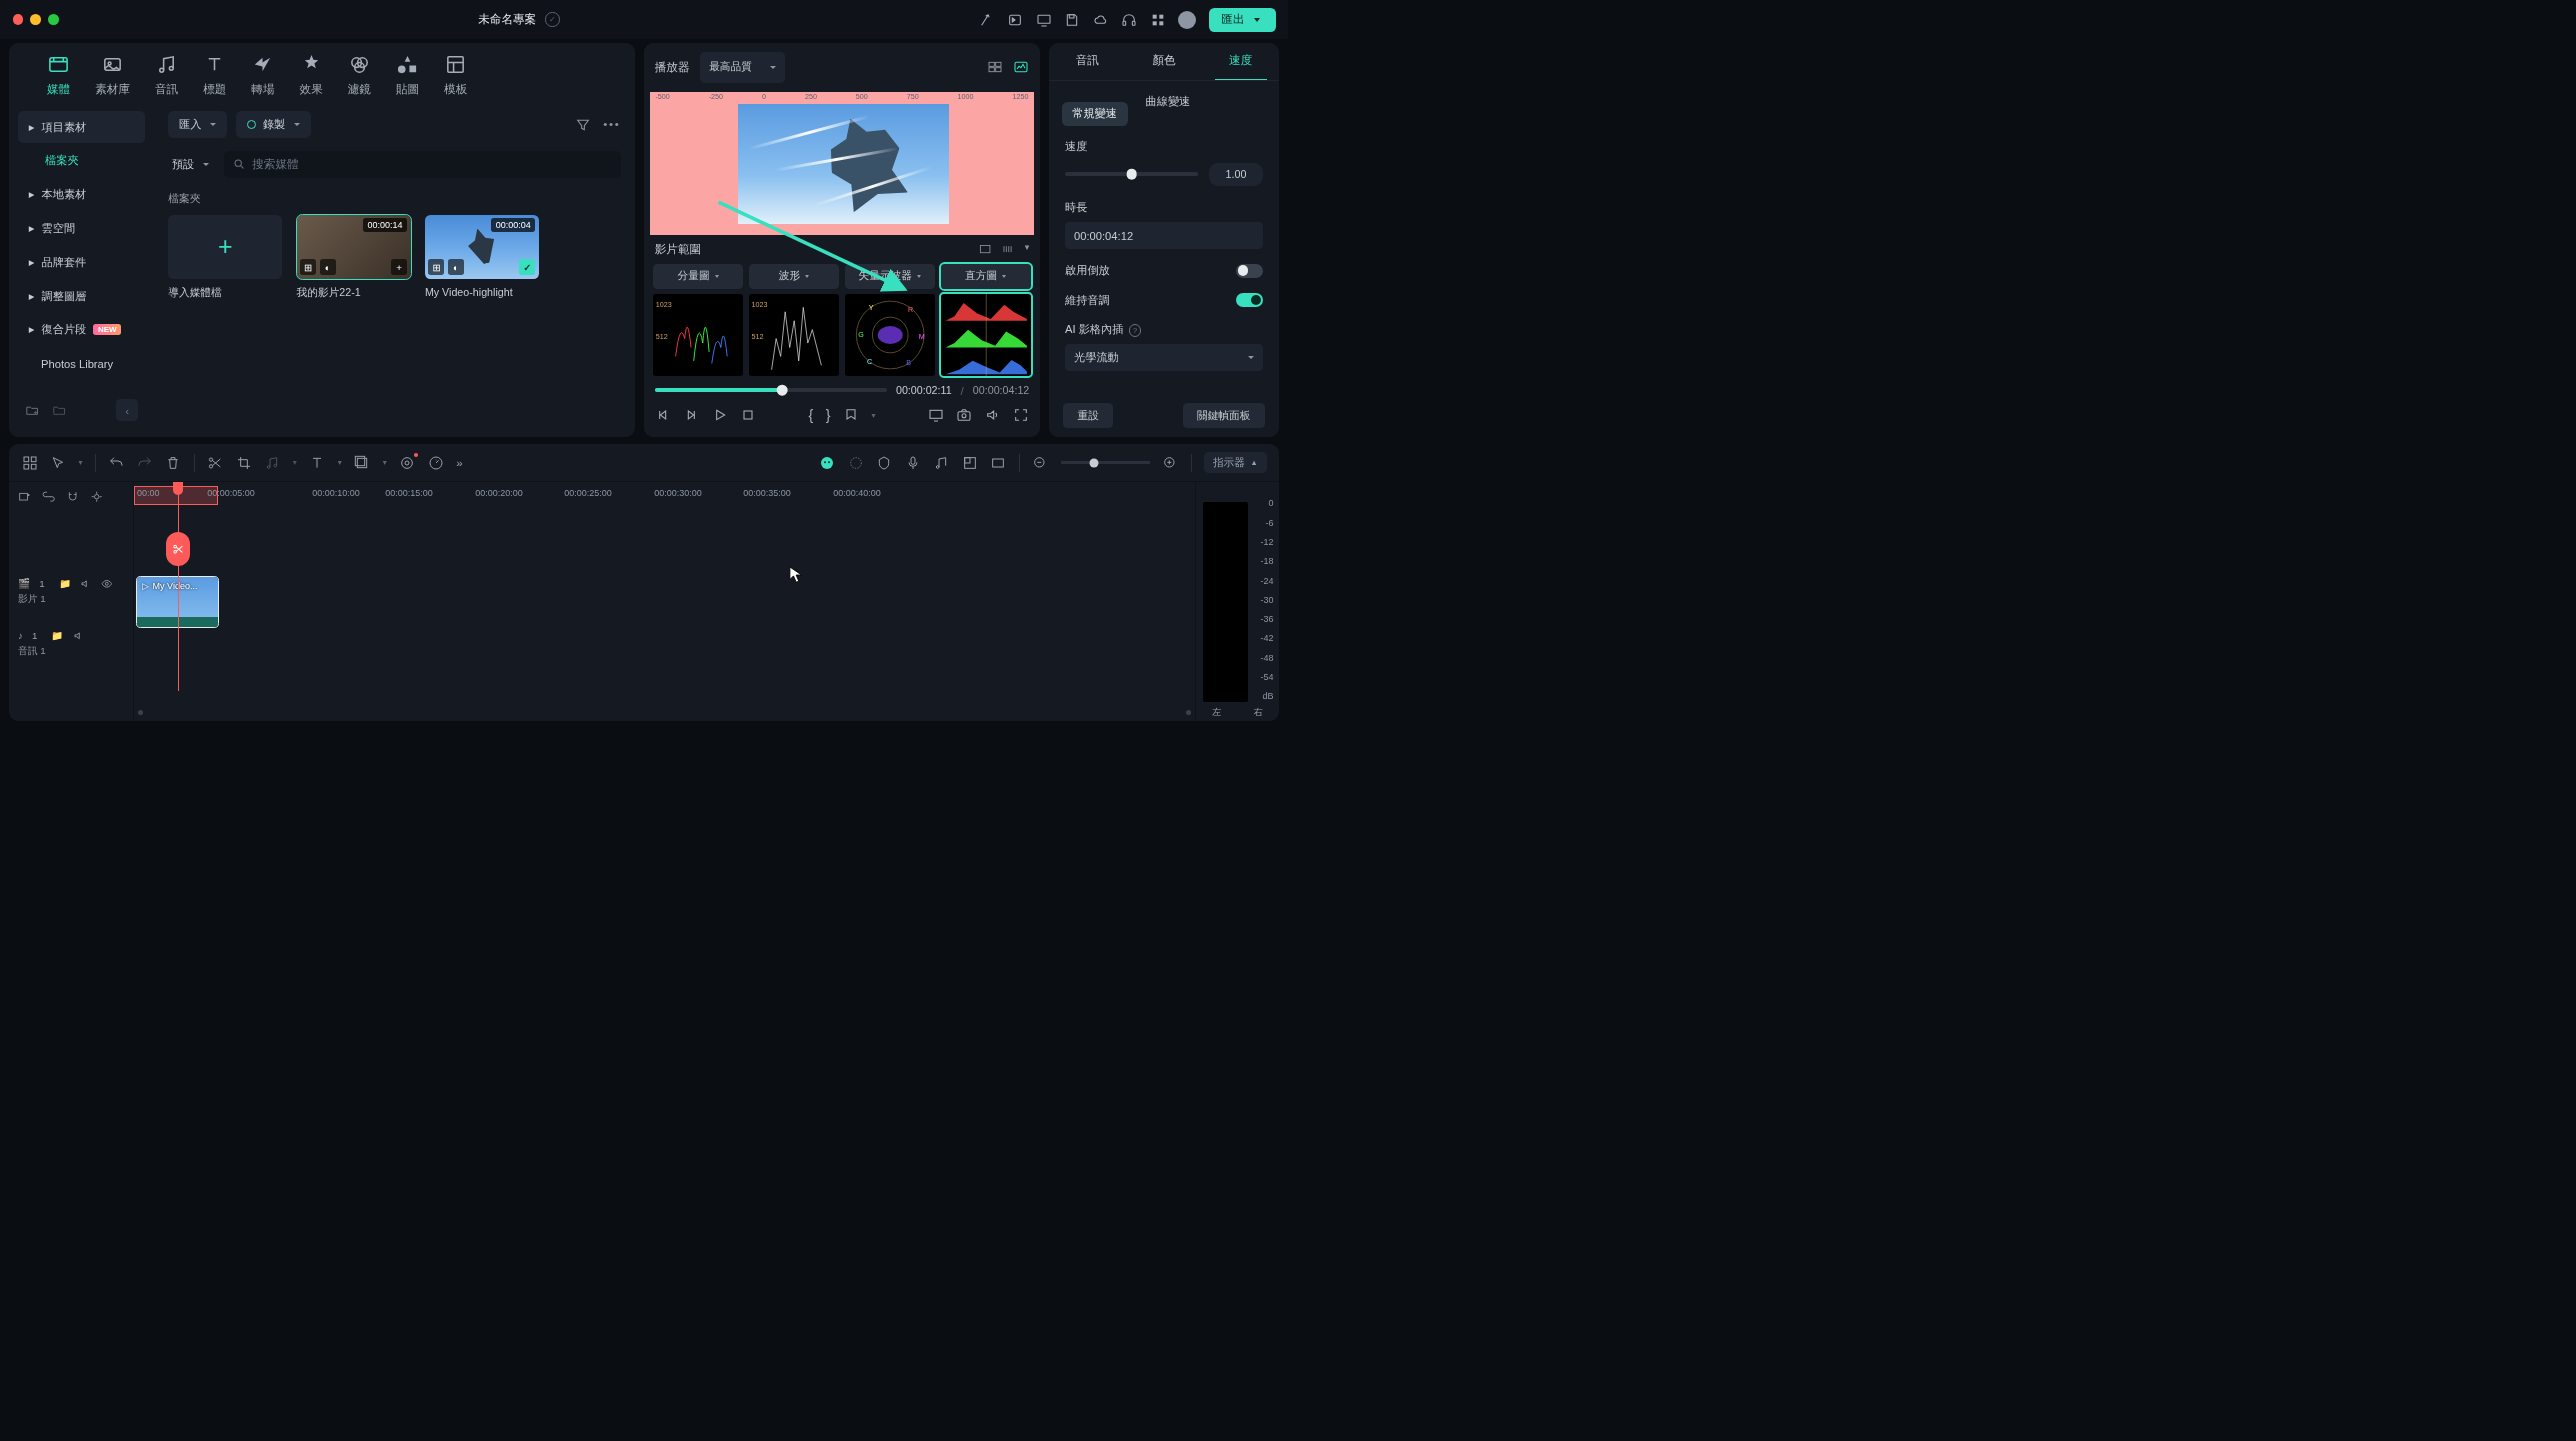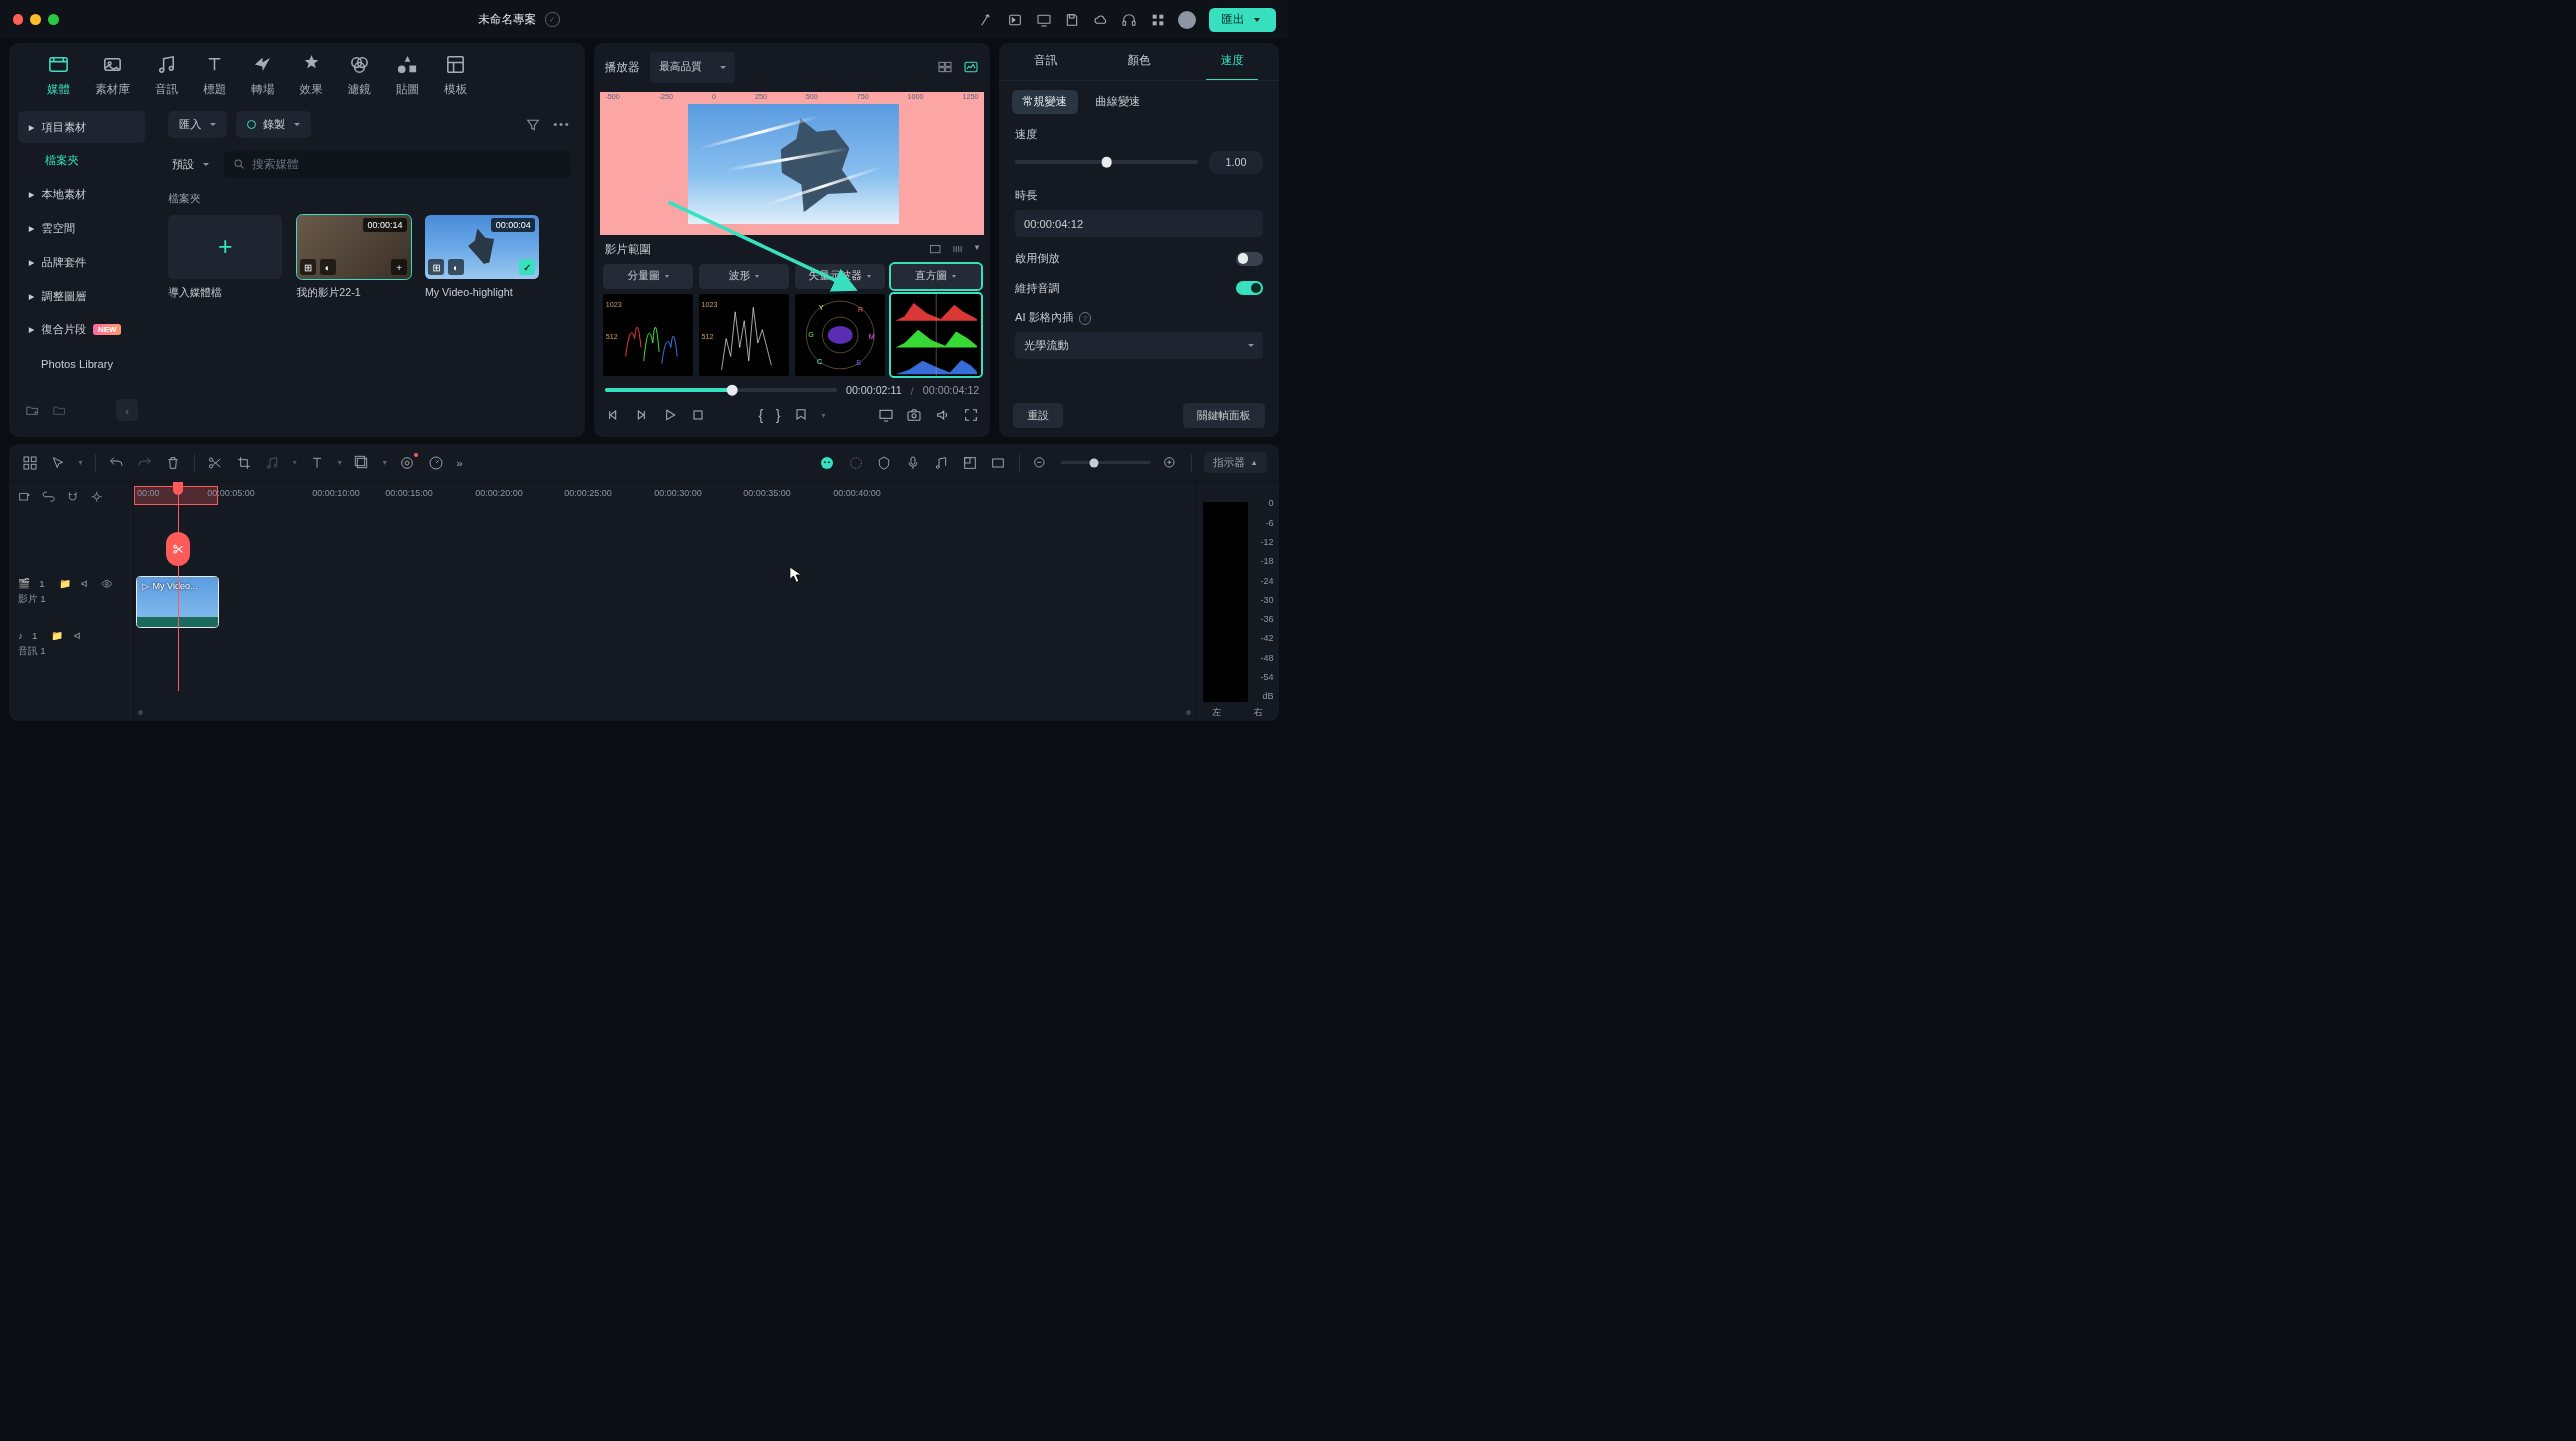--- a/index.html
+++ b/index.html
@@ -13,21 +13,21 @@
 .title-right { display: flex; gap: 12.5px; align-items: center; }
 .title-right .ico { width: 16px; height: 16px; color: #a6adb8; cursor: pointer; }
 .export-btn { background: #38e0c0; color: #0a2b24; border-radius: 5.4px; padding: 4.5px 16px 4.5px 12.5px; font-weight: 500; display: flex; align-items: center; gap: 9px; cursor: pointer; }
 .export-btn::after { content:""; border-left:3.6px solid transparent; border-right:3.6px solid transparent; border-top:4.5px solid #0a2b24; }
 .avatar { width:18px; height:18px; border-radius:50%; background:#8e96a3; }
 
 .upper { display: flex; height: 398px; padding: 3.6px 9px 0 9px; gap: 9px; }
 .panel { background: #151a22; border-radius: 9px; }
 
 
-.left-panel { width: 576px; display:flex; flex-direction:column; }
+.left-panel { width: 626px; display:flex; flex-direction:column; }
 .tabbar { display:flex; gap:25px; padding:10.7px 18px 5.4px 38px; }
 .tab-item { display:flex; flex-direction:column; align-items:center; gap:5.4px; cursor:pointer; color:#a6adb8; }
 .tab-item.active { color:#38e0c0; }
 .tab-icon { width:23px; height:23px; }
 .left-body { display:flex; flex:1; min-height:0; }
 .sidebar { width:145px; padding:9px 9px; display:flex; flex-direction:column; gap:1.8px; }
 .side-item { height:32px; display:flex; align-items:center; gap:7.2px; padding:0 10.7px; border-radius:5.4px; cursor:pointer; color:#c8cdd3; font-size:11.2px; }
 .side-item:hover, .side-item.hov { background:#1e2530; }
 .side-item.active { color:#38e0c0; }
 .new-badge { background:linear-gradient(90deg,#ff6a9e,#ff9a6a); color:#fff; font-size:8px; padding:0.9px 4.5px; border-radius:2.7px; font-weight:600; }
@@ -89,21 +89,21 @@
 .player-controls .spacer { flex:1; }
 .pc-ico { width:16px; height:16px; cursor:pointer; }
 
 
 .right-panel { flex:1; display:flex; flex-direction:column; padding:0 0 9px 0; }
 .rtabs { display:flex; justify-content:space-around; border-bottom:0.9px solid #1e2530; }
 .rtab { padding:10.7px 14.3px; cursor:pointer; font-size:11.6px; }
 .rtab.active { color:#38e0c0; border-bottom:1.8px solid #38e0c0; }
 .rsub { display:flex; gap:7.2px; padding:9px 12.5px; }
 .rsub-btn { padding:4.5px 10.7px; border-radius:5.4px; cursor:pointer; font-size:11.2px; }
-.rsub-btn.active { background:#2a3542; color:#e8ecef; }
+.rsub-btn.active { background:#2a3542; color:#e8ecef;margin-top:12px; }
 .rbody { padding:3.6px 16px; display:flex; flex-direction:column; gap:14.3px; }
 .field-label { font-size:11.2px; color:#c8cdd3; }
 .slider-row { display:flex; align-items:center; gap:10.7px; }
 .slider { flex:1; height:3.6px; background:#2a313c; border-radius:1.8px; position:relative; }
 .slider-dot { position:absolute; left:50%; top:50%; width:10.7px; height:10.7px; background:#e8ecef; border-radius:50%; transform:translate(-50%,-50%); }
 .num-input { width:54px; height:23px; background:#1e2530; border-radius:9px; display:flex; align-items:center; justify-content:center; font-size:10.7px; }
 .text-input { height:27px; background:#1e2530; border-radius:4.5px; padding:0 9px; display:flex; align-items:center; font-size:11.2px; }
 .toggle-row { display:flex; align-items:center; justify-content:space-between; }
 .toggle { width:27px; height:14.3px; border-radius:7.2px; background:#3a424f; position:relative; cursor:pointer; }
 .toggle::after { content:""; position:absolute; width:10.7px; height:10.7px; border-radius:50%; background:#e8ecef; top:1.8px; left:1.8px; }

